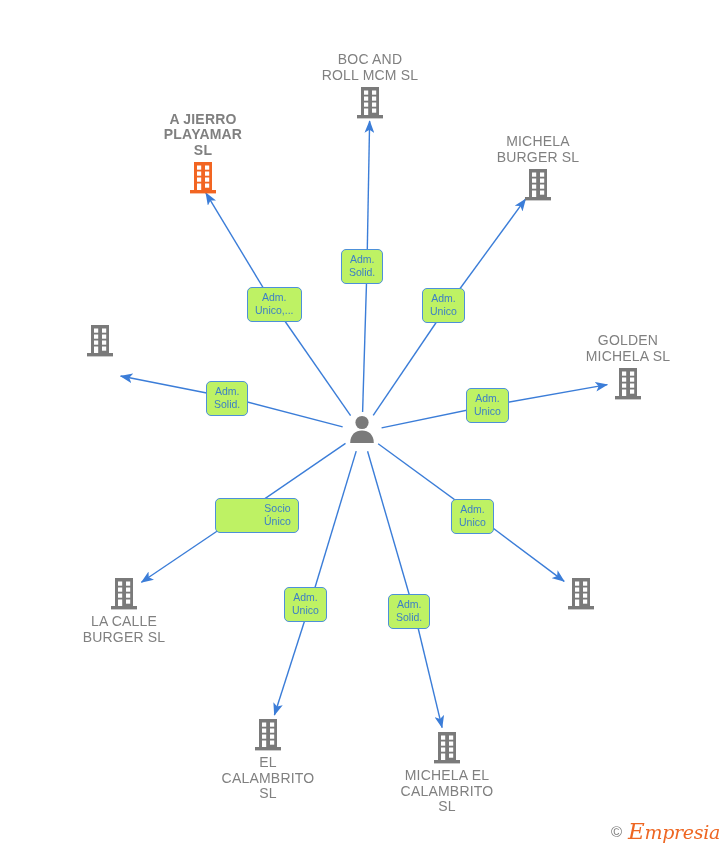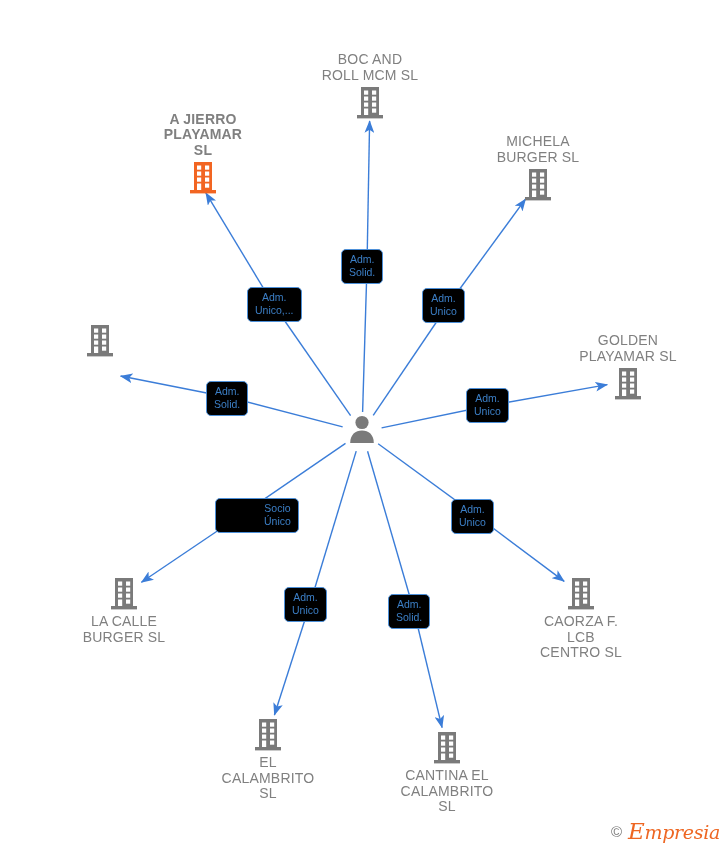--- a/index.html
+++ b/index.html
@@ -43,21 +43,21 @@
     display: block;
     margin: 0 auto;
   }
   .node.label-top .node-label { margin-bottom: 3px; }
   .node.label-bottom .node-label { margin-top: 3px; }
 
   .edge-label {
     position: absolute;
     border: 1px solid #4d90d9;
     border-radius: 5px;
-    background: #000000;
+    background: #bef264;
     color: #3c7fc6;
     font-size: 10.5px;
     line-height: 13px;
     text-align: center;
     padding: 3px 7px 4px 7px;
     white-space: pre-line;
     box-sizing: border-box;
   }
   .footer {
     position: absolute;
@@ -195,21 +195,21 @@
               <rect x="17" y="16.5" width="4.2" height="4.2"></rect>
               <rect x="9" y="22.5" width="4.2" height="6.5"></rect>
               <rect x="17" y="22.5" width="4.2" height="4.2"></rect>
             </g>
           </g>
         </svg>
       </div>
     </div>
     <div class="node label-top" style="left: 628px; top: 333px;">
       <div class="node-label">GOLDEN
-PLAYAMAR SL</div>
+MICHELA SL</div>
       <div>
         <svg width="30" height="34" viewBox="0 0 30 34" class="node-icon">
           <g fill="#7a7a7a">
             <path d="M6,1 h18 v28 h-18 z"></path>
             <rect x="2" y="29" width="26" height="3.4"></rect>
             <g fill="#ffffff">
               <rect x="9" y="4.5" width="4.2" height="4.2"></rect>
               <rect x="17" y="4.5" width="4.2" height="4.2"></rect>
               <rect x="9" y="10.5" width="4.2" height="4.2"></rect>
               <rect x="17" y="10.5" width="4.2" height="4.2"></rect>
@@ -256,23 +256,20 @@
               <rect x="9" y="10.5" width="4.2" height="4.2"></rect>
               <rect x="17" y="10.5" width="4.2" height="4.2"></rect>
               <rect x="9" y="16.5" width="4.2" height="4.2"></rect>
               <rect x="17" y="16.5" width="4.2" height="4.2"></rect>
               <rect x="9" y="22.5" width="4.2" height="6.5"></rect>
               <rect x="17" y="22.5" width="4.2" height="4.2"></rect>
             </g>
           </g>
         </svg>
       </div>
-      <div class="node-label">CAORZA F.
-LCB
-CENTRO  SL</div>
     </div>
     <div class="node label-bottom" style="left: 268px; top: 718px;">
       <div>
         <svg width="30" height="34" viewBox="0 0 30 34" class="node-icon">
           <g fill="#7a7a7a">
             <path d="M6,1 h18 v28 h-18 z"></path>
             <rect x="2" y="29" width="26" height="3.4"></rect>
             <g fill="#ffffff">
               <rect x="9" y="4.5" width="4.2" height="4.2"></rect>
               <rect x="17" y="4.5" width="4.2" height="4.2"></rect>
@@ -302,21 +299,21 @@
               <rect x="9" y="10.5" width="4.2" height="4.2"></rect>
               <rect x="17" y="10.5" width="4.2" height="4.2"></rect>
               <rect x="9" y="16.5" width="4.2" height="4.2"></rect>
               <rect x="17" y="16.5" width="4.2" height="4.2"></rect>
               <rect x="9" y="22.5" width="4.2" height="6.5"></rect>
               <rect x="17" y="22.5" width="4.2" height="4.2"></rect>
             </g>
           </g>
         </svg>
       </div>
-      <div class="node-label">CANTINA EL
+      <div class="node-label">MICHELA EL
 CALAMBRITO
 SL</div>
     </div>
     <div class="node label-bottom" style="left: 362px; top: 414px;">
       <div>
         <svg width="30" height="30" viewBox="0 0 30 30" class="node-icon">
           <circle cx="15" cy="8.5" r="6.6" fill="#7a7a7a"></circle>
           <path d="M3.2,29 C3.2,20.5 8.4,16.4 15,16.4 C21.6,16.4 26.8,20.5 26.8,29 Z" fill="#7a7a7a"></path>
         </svg>
       </div>

